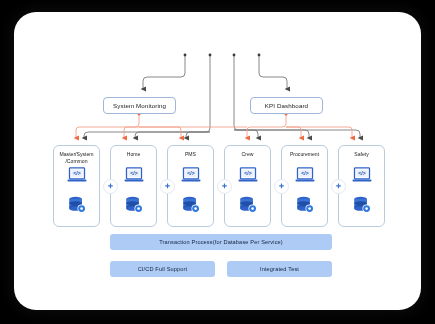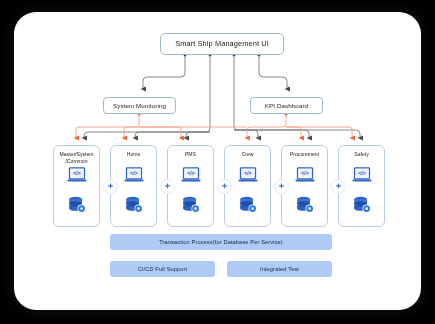--- a/index.html
+++ b/index.html
@@ -188,23 +188,20 @@
     <g stroke="#b8c6dc" stroke-width="0.9" fill="none">
       <path d="M76,190 L76,196"></path>
       <path d="M124,190 L124,196"></path>
       <path d="M181,190 L181,196"></path>
       <path d="M247,190 L247,196"></path>
       <path d="M301,190 L301,196"></path>
       <path d="M352,190 L352,196"></path>
     </g>
   </svg>
 
-  <div class="node" id="root-node">
-    <span>Smart Ship Management UI</span>
-  </div>
 
   <div class="node" id="sysmon-node">
     <span>System Monitoring</span>
   </div>
 
   <div class="node" id="kpi-node">
     <span>KPI Dashboard</span>
   </div>
 
   <div class="svc-box" style="left:53px;">

